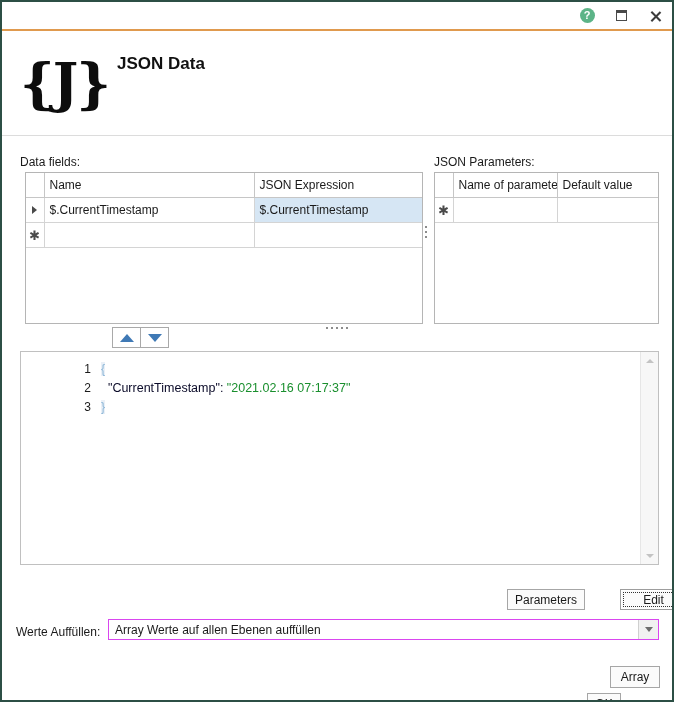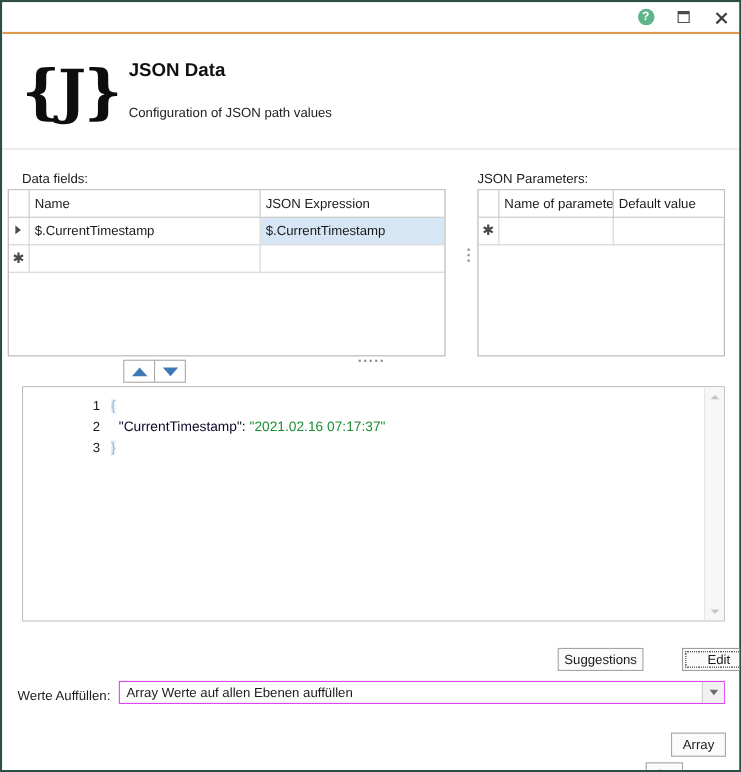--- a/index.html
+++ b/index.html
@@ -396,28 +396,27 @@
       <span class="max-glyph"></span>
     </div>
     <div class="tb-btn">
       <span class="close-glyph"></span>
     </div>
   </div>
 
   <div class="banner">
     <div class="banner-logo">{J}</div>
     <div class="banner-title">JSON Data</div>
-    <div class="banner-sub">Configuration of JSON path values</div>
   </div>
 
   <div class="body-area">
 
     <div class="fieldlabel" style="left:18px; top:18px;">Data fields:</div>
 
-    <div class="grid" style="left:5px; top:35px; width:398px; height:152px;">
+    <div class="grid" style="left:23px; top:35px; width:398px; height:152px;">
       <table>
         <colgroup>
           <col style="width:18px">
           <col style="width:210px">
           <col>
         </colgroup>
         <thead>
           <tr>
             <th class="rowhdr"></th>
             <th>Name</th>
@@ -510,21 +509,21 @@
       <div class="vscroll">
         <div class="arrow top">
           <span class="chev-up"></span>
         </div>
         <div class="arrow bottom">
           <span class="chev-down"></span>
         </div>
       </div>
     </div>
 
-    <div class="btn" style="left:505px; top:452px; width:78px; height:21px;">Suggestions</div>
+    <div class="btn" style="left:505px; top:452px; width:78px; height:21px;">Parameters</div>
     <div class="btn focused" style="left:618px; top:452px; width:67px; height:21px;">Edit</div>
 
     <div class="fieldlabel" style="left:14px; top:488px;">Werte Auffüllen:</div>
     <div class="combo" style="left:106px; top:482px; width:551px; height:21px;">
       <span class="combo-text">Array Werte auf allen Ebenen auffüllen</span>
       <span class="combo-arrow">
         <span class="chev"></span>
       </span>
     </div>
 

